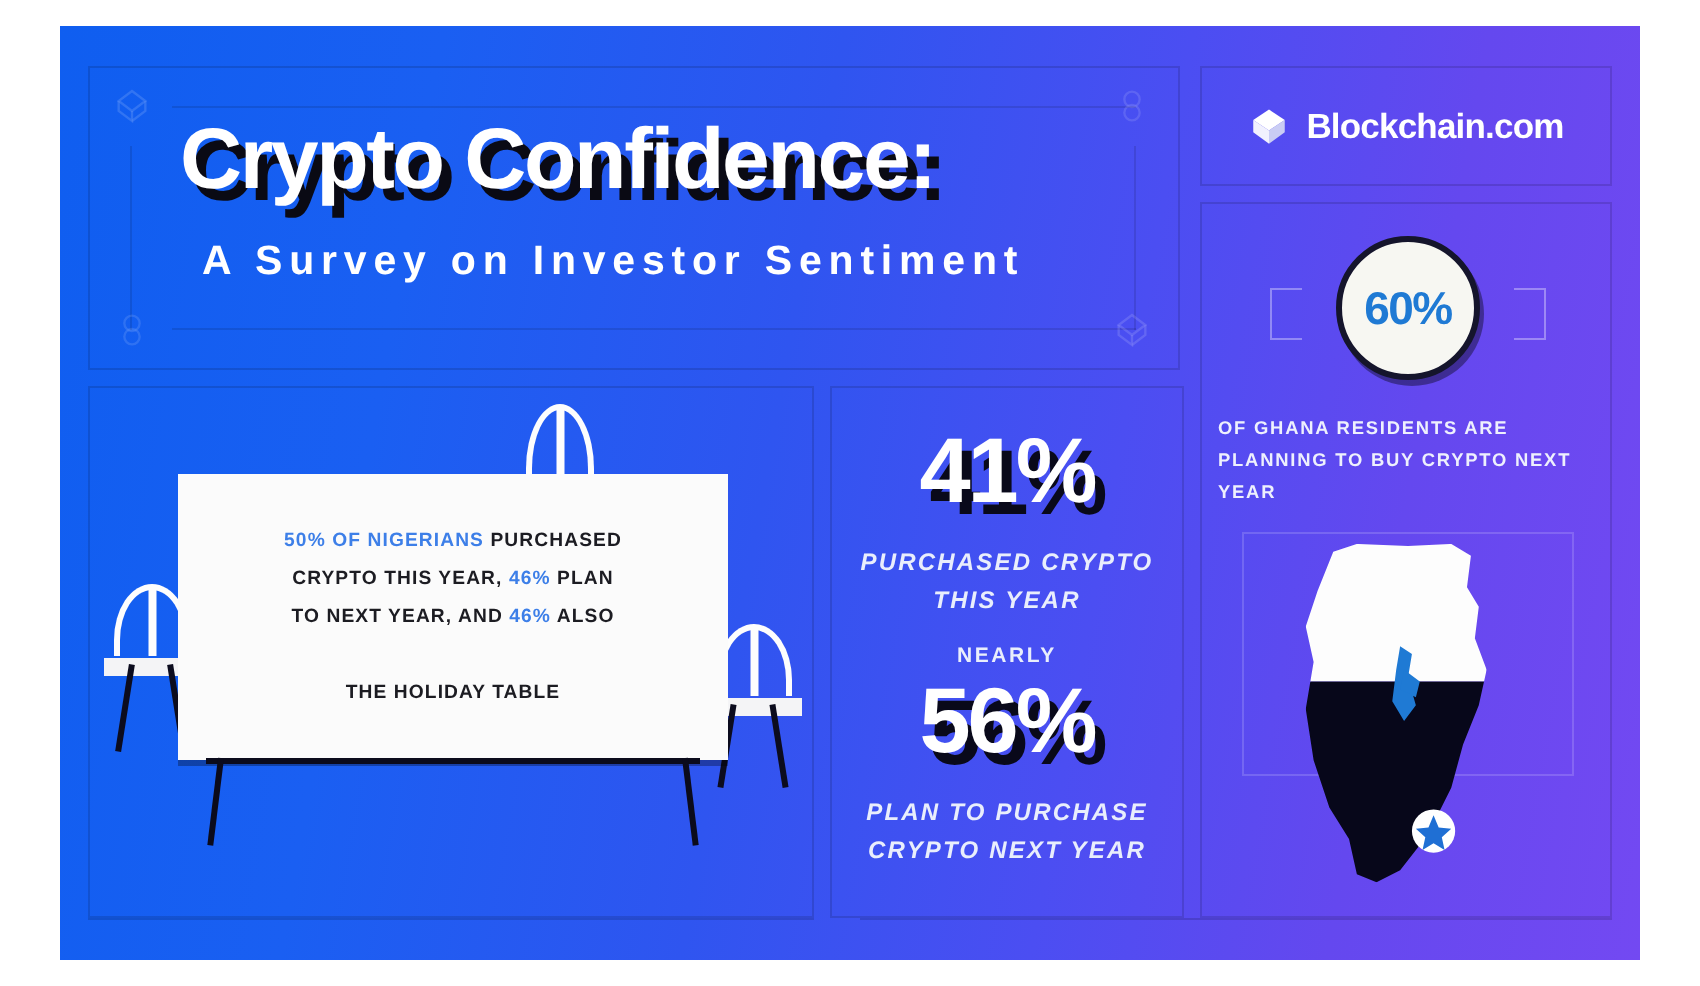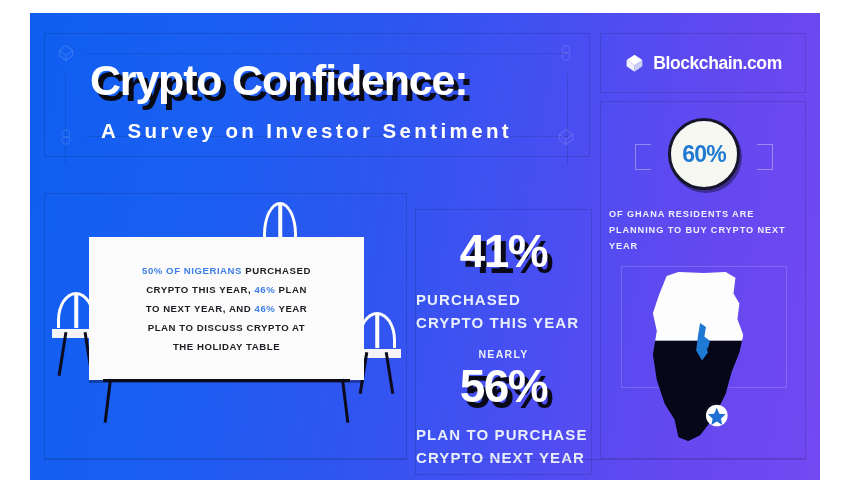--- a/index.html
+++ b/index.html
@@ -13,21 +13,21 @@
   #infographic {
     position:absolute;
     left:30px; top:13px;
     width:790px; height:467px;
     background:linear-gradient(100deg,#0f5ef0 0%, #1a5ff2 22%, #2f55f0 45%, #4b4ef2 65%, #6448ef 82%, #7349f2 100%);
     overflow:hidden;
   }
 
   
   #title-panel {
-    position:absolute; left:14px; top:20px; width:546px; height:124px;
+    position:absolute; left:14px; top:20px; width:546px; height:152px;
   }
   #title-panel .frame {
     position:absolute; inset:0; border:1px solid rgba(0,0,0,0.13);
   }
   .corner-ico {
     position:absolute; width:20px; height:20px; opacity:.30;
   }
   .corner-ico svg { width:100%; height:100%; display:block; }
   #ci-tl { left:12px; top:10px; }
   #ci-tr { right:14px; top:10px; }
@@ -132,31 +132,30 @@
     padding:0 18px;
   }
   #card-text .hl { color:#3d7fe8;margin-top:20px; }
 
   
   #stats-panel {
     position:absolute; left:385px; top:180px; width:177px; height:266px;
     border:1px solid rgba(0,0,0,0.13);
     display:flex; flex-direction:column; align-items:center;
     padding-top:18px;
-    margin-top:16px;
   }
   .big-pct {
     font-size:46px; font-weight:bold; color:#ffffff;
     letter-spacing:-1.5px; line-height:1;
     text-shadow:5px 6px 0 #09091a;
   }
   .stat-caption {
     margin-top:14px;
-    font-size:15px; font-weight:bold; color:#e9eefc;
-    letter-spacing:1.1px; line-height:1.55; text-align:left;
+    font-size:12px; font-weight:bold; color:#e9eefc;
+    letter-spacing:1.1px; line-height:1.55; text-align:center;font-style:italic;
   }
   .stat-pre {
     margin-top:13px; margin-bottom:3px;
     font-size:10.5px; font-weight:bold; color:#e9eefc; letter-spacing:1.3px;
   }
 
   
   #right-panel {
     position:absolute; left:570px; top:20px; width:206px; height:426px;
   }
@@ -278,22 +277,22 @@
       <div class="seat"></div>
       <div class="leg l1"></div>
       <div class="leg l2"></div>
     </div>
 
     <div id="table-group">
       <div id="table-top">
         <div id="card-text">
           <span class="hl">50% OF NIGERIANS</span><span> PURCHASED</span><br>
           <span>CRYPTO THIS YEAR, </span><span class="hl">46%</span><span> PLAN</span><br>
-          <span>TO NEXT YEAR, AND </span><span class="hl">46%</span><span> YEAR</span><br>
-          <span>PLAN TO DISCUSS CRYPTO AT</span><br>
+          <span>TO NEXT YEAR, AND </span><span class="hl">46%</span><span> ALSO</span><br>
+          <br>
           <span>THE HOLIDAY TABLE</span>
         </div>
       </div>
       <div id="table-legs">
         <div id="tapron"></div>
         <div class="tleg" id="tleg-l"></div>
         <div class="tleg" id="tleg-r"></div>
       </div>
     </div>
   </div>

